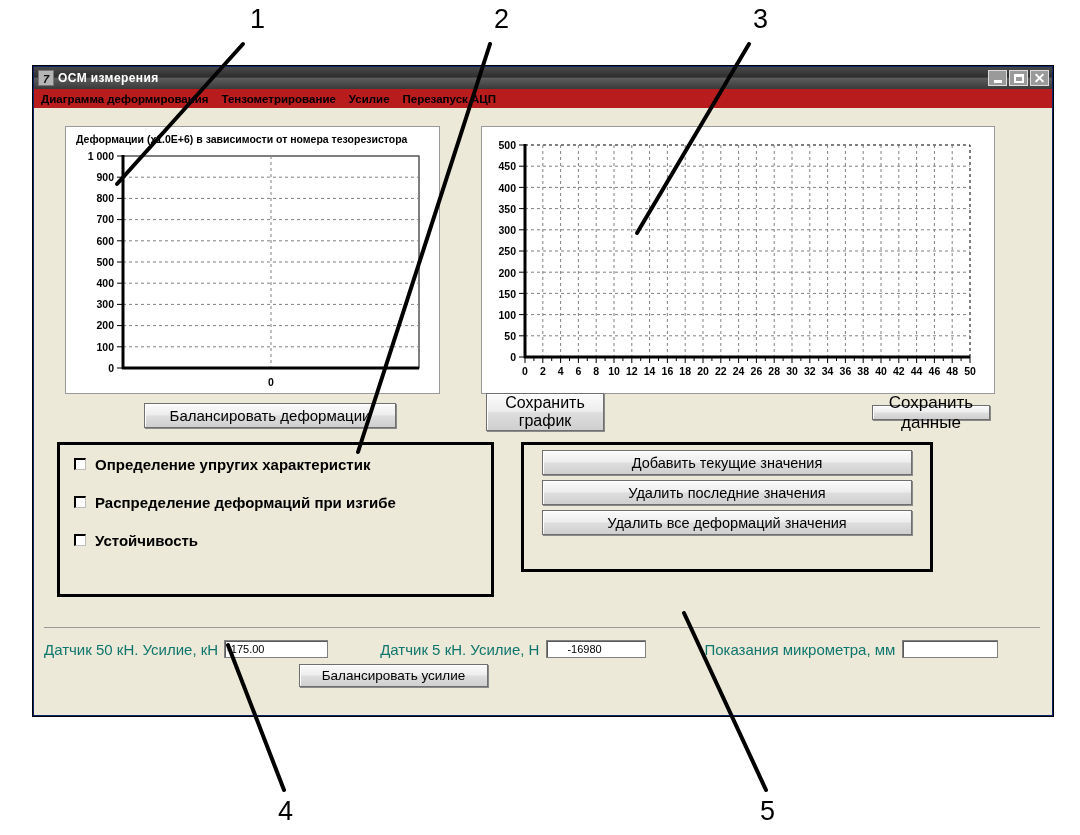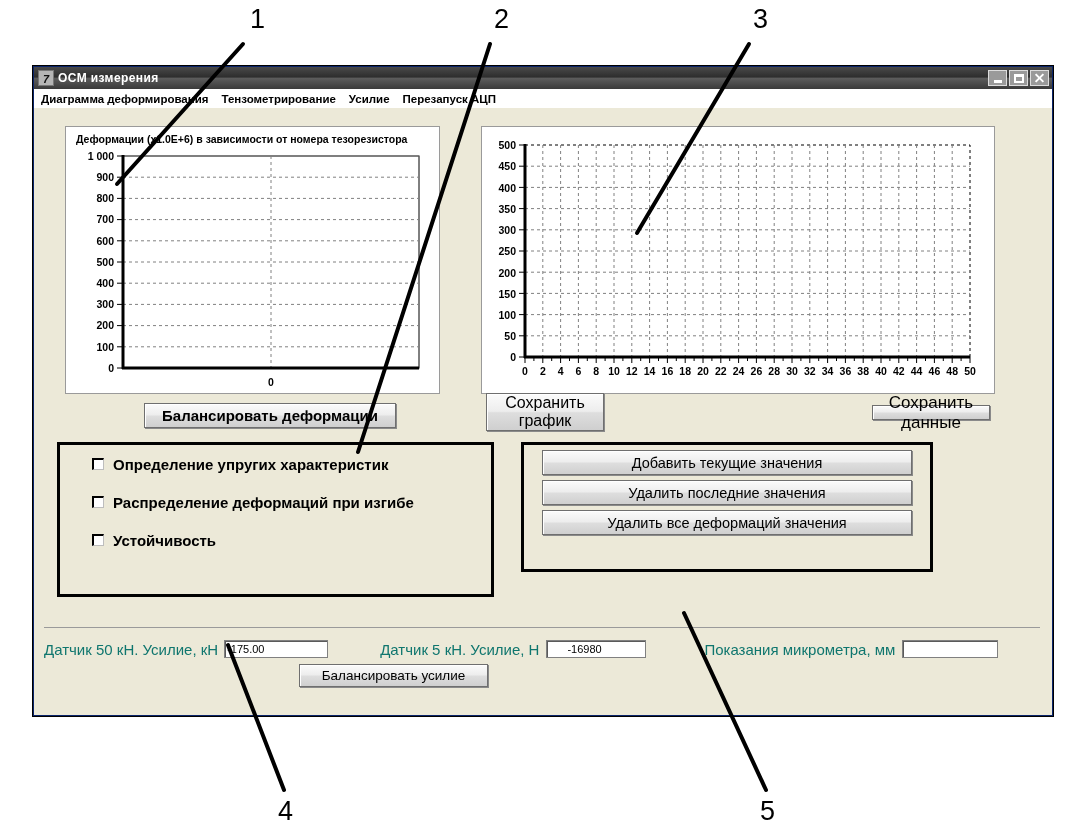--- a/index.html
+++ b/index.html
@@ -23,51 +23,51 @@
   .win-btn{width:19px;height:16px;margin-left:2px;background:#9a9a9a;border:1px solid #ddd;
     box-sizing:border-box;position:relative;}
   .win-btn i{position:absolute;display:block;background:#fff;}
   .wb-min i{width:8px;height:3px;left:5px;top:9px;}
   .wb-max i{width:10px;height:9px;left:4px;top:3px;background:none;border:2px solid #fff;border-top-width:3px;box-sizing:border-box;}
   .wb-close{margin-right:1px;}
   .wb-close i{width:11px;height:2px;left:3px;top:6px;transform:rotate(45deg);}
   .wb-close i:last-child{transform:rotate(-45deg);}
 
   
-  #menu-bar{height:19px;background:#ffffff;display:flex;align-items:center;
+  #menu-bar{height:19px;background:#b91c1c;display:flex;align-items:center;
     padding-left:7px;border-bottom:1px solid #c8c4b4;}
   .menu-item{font-size:11.5px;font-weight:bold;color:#000;margin-right:13px;white-space:nowrap;}
 
   
   #client{position:absolute;left:0;top:41px;right:0;bottom:0;background:#ece9d8;}
 
   .chart-panel{position:absolute;background:#fff;border:1px solid #9a9a9a;box-sizing:border-box;}
   #left-panel{left:31px;top:18px;width:375px;height:268px;}
   #right-panel{left:447px;top:18px;width:514px;height:268px;}
 
   .chart-title{position:absolute;left:10px;top:6px;font-size:10.5px;font-weight:bold;color:#000;white-space:nowrap;}
 
   .plot-svg{position:absolute;left:0;top:0;}
 
   
   .btn{background:linear-gradient(to bottom,#fbfbfb 0%,#ededed 48%,#dedede 52%,#cfcfcf 100%);
     border:1px solid #6f6f6f;box-shadow:inset 1px 1px 0 #fff, 1px 1px 0 #8a8a8a;
     font-size:12px;color:#000;text-align:center;box-sizing:border-box;
     font-family:"Liberation Sans",sans-serif;display:flex;align-items:center;justify-content:center;}
 
-  #btn-balance-def{position:absolute;left:110px;top:295px;width:252px;height:25px;font-size:15px;font-weight:bold;}
+  #btn-balance-def{position:absolute;left:110px;top:295px;width:252px;height:25px;font-size:15px;}
   #btn-save-chart{position:absolute;left:452px;top:285px;width:118px;height:38px;font-size:16px;}
   #btn-save-data{position:absolute;left:838px;top:297px;width:118px;height:15px;font-size:17px;}
 
   
   .group-box{position:absolute;border:3px solid #000;background:#ece9d8;box-sizing:border-box;}
   #checkbox-group{left:23px;top:334px;width:437px;height:155px;}
   #action-group{left:487px;top:334px;width:412px;height:130px;}
 
-  .cb-row{display:flex;align-items:center;height:38px;padding-left:32px;}
+  .cb-row{display:flex;align-items:center;height:38px;padding-left:14px;}
   .cb-box{width:12px;height:12px;border-left:2px solid #000;border-top:2px solid #000;
     border-right:1px solid #bdbdbd;border-bottom:1px solid #bdbdbd;background:#fff;box-sizing:border-box;margin-right:9px;flex:none;}
   .cb-label{font-size:15px;font-weight:bold;color:#000;white-space:nowrap;}
 
   .action-btn{width:370px;height:25px;margin:5px auto 0;font-size:14.5px;}
 
   
   #bottom-sep{position:absolute;left:10px;top:519px;width:996px;height:1px;background:#9a9a9a;}
   #status-row{position:absolute;left:10px;top:528px;width:1000px;height:26px;display:flex;align-items:center;}
   .field-label{font-size:15px;color:#0f766e;white-space:nowrap;}

